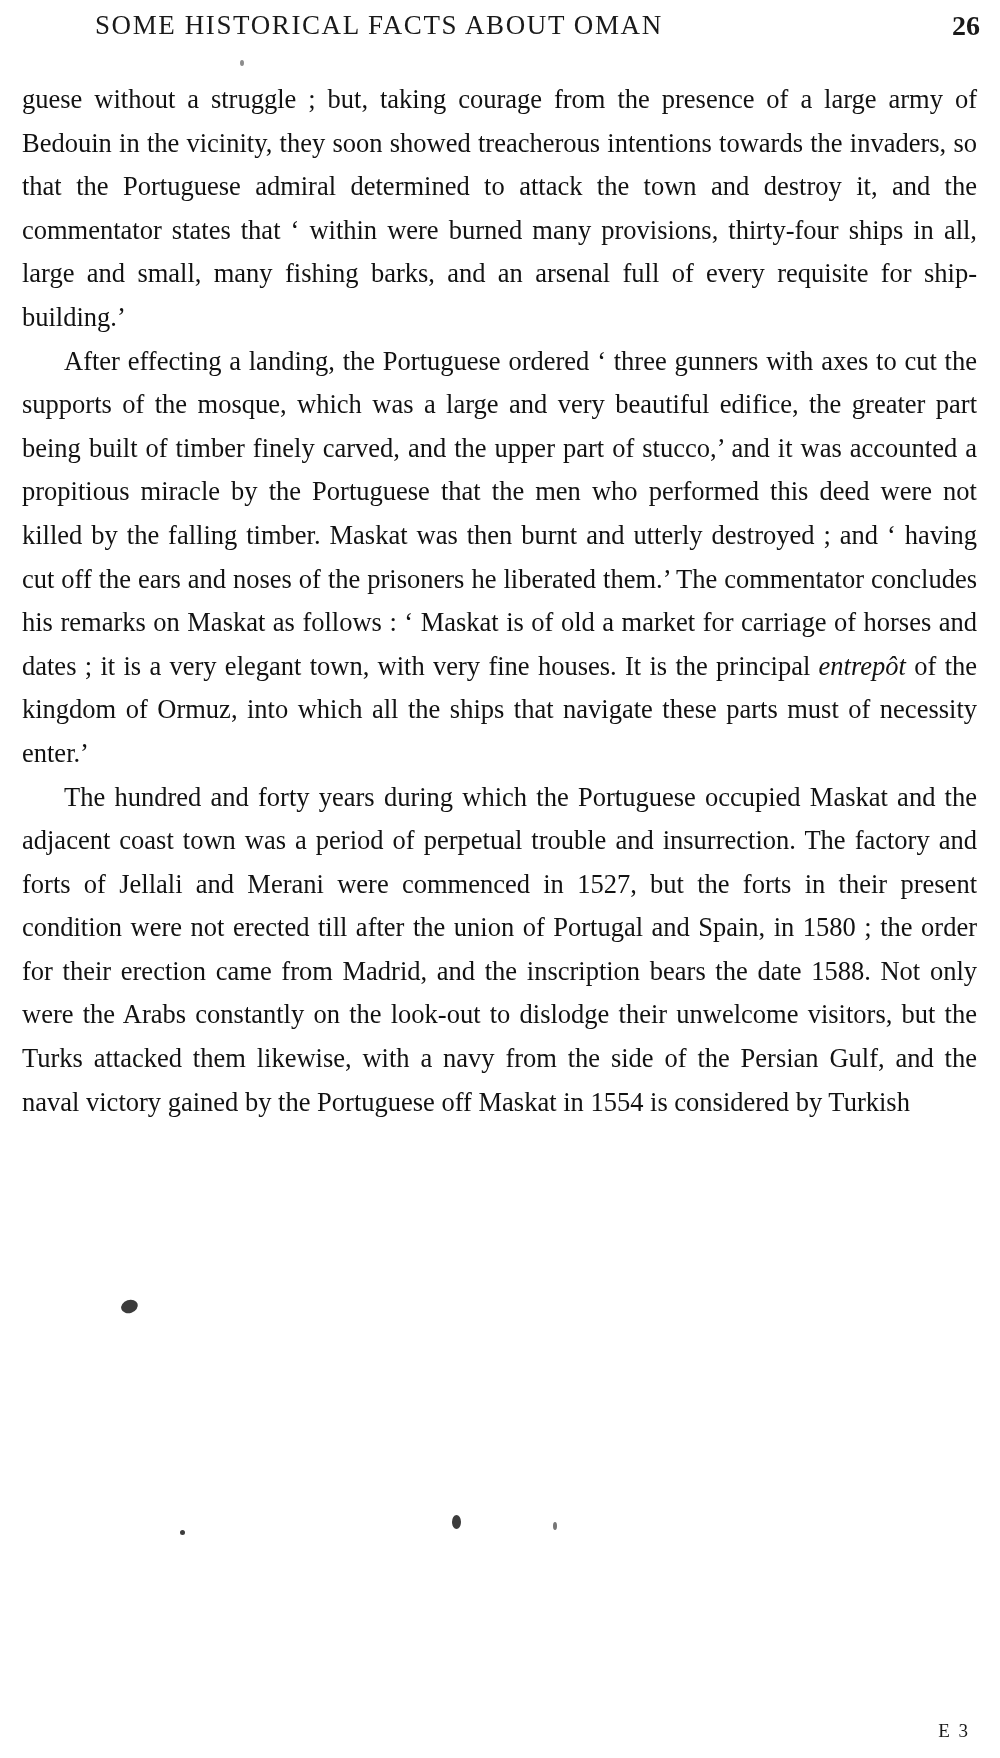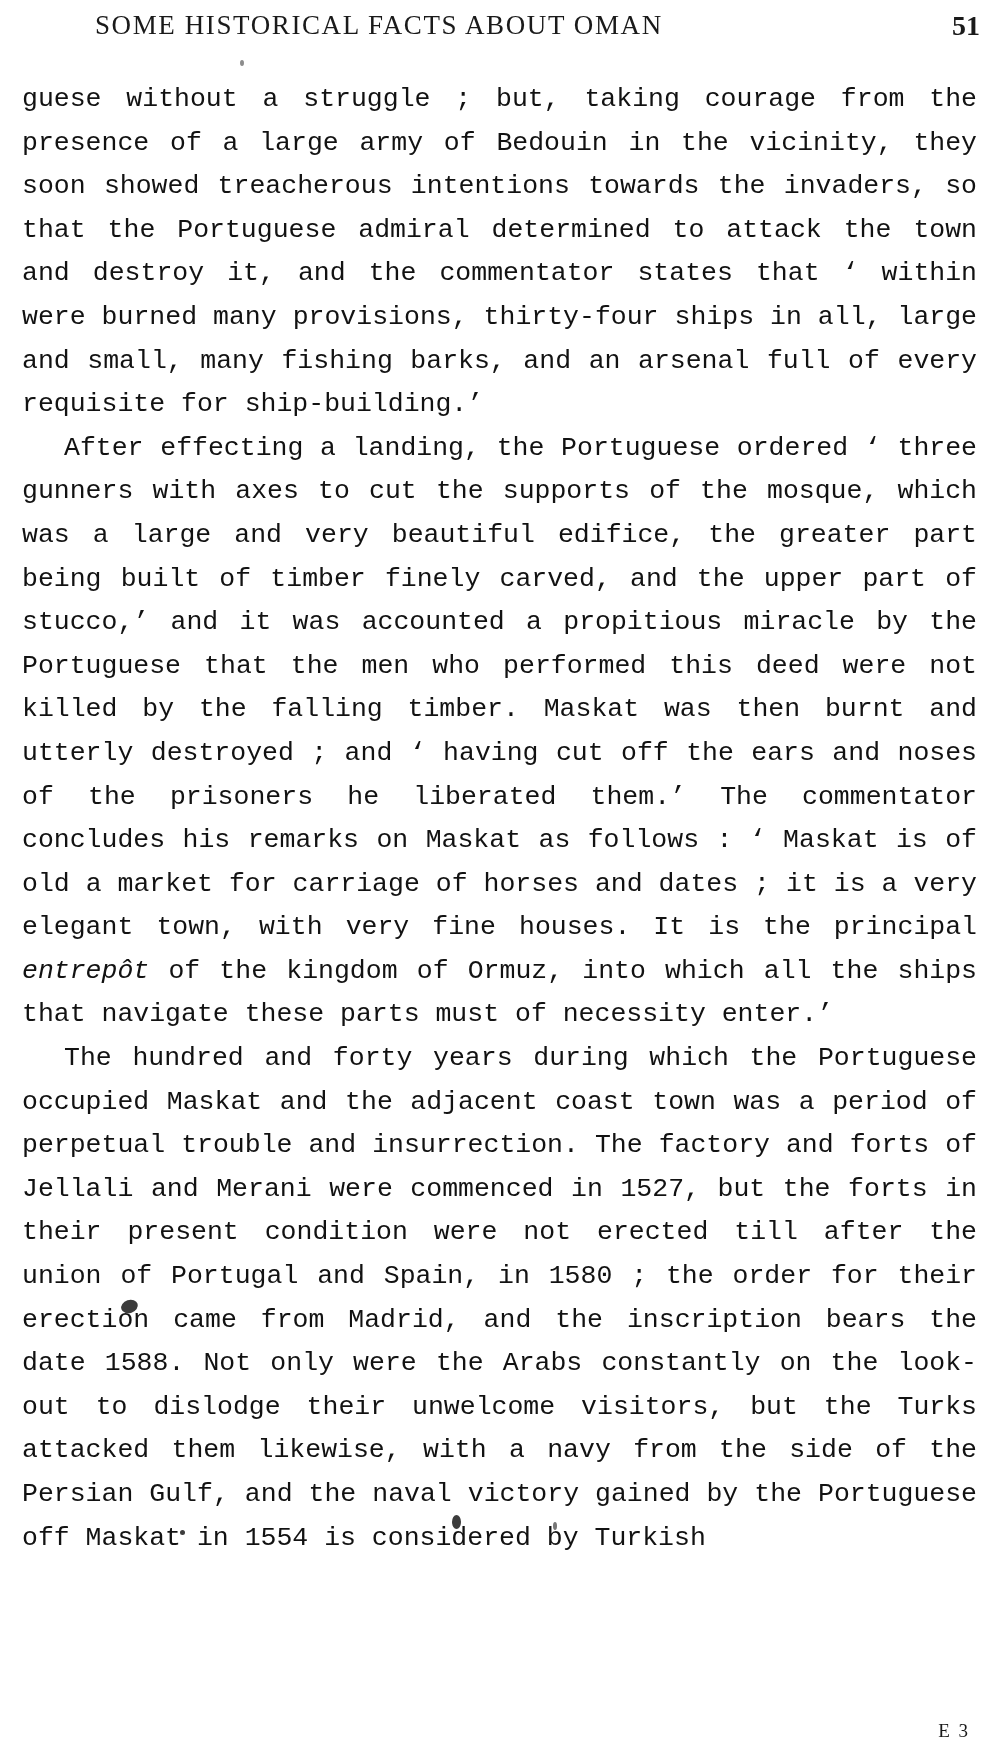--- a/index.html
+++ b/index.html
@@ -46,21 +46,20 @@
   }
   .body-text {
     position: absolute;
     left: 22px;
     top: 78px;
     width: 955px;
     font-size: 26.5px;
     line-height: 43.6px;
     text-align: justify;
     color: #121212;
-    font-family: Liberation Mono, monospace;
   }
   .body-text p {
     margin: 0;
   }
   .indent {
     text-indent: 42px;
   }
   .it {
     font-style: italic;
   }
@@ -85,21 +84,21 @@
   .dot2  { left: 553px; top: 1522px; width: 4px;  height: 8px; opacity:0.6; }
   .dot3  { left: 240px; top: 60px;   width: 4px;  height: 6px; opacity:0.5; }
 </style>
 </head>
 <body>
 
 <div class="page">
 
   <div class="header">
     <span class="running-title">SOME HISTORICAL FACTS ABOUT OMAN</span>
-    <span class="page-number">51</span>
+    <span class="page-number">26</span>
   </div>
 
   <div class="body-text">
 
     <p>
       <span>guese without a struggle ; but, taking courage from the presence of a large army of Bedouin in the vicinity, they soon showed treacherous intentions towards the invaders, so that the Portuguese admiral determined to attack the town and destroy it, and the commentator states that ‘ within were burned many provisions, thirty-four ships in all, large and small, many fishing barks, and an arsenal full of every requisite for ship-building.’</span>
     </p>
 
     <p class="indent">
       <span>After effecting a landing, the Portuguese ordered ‘ three gunners with axes to cut the supports of the mosque, which was a large and very beautiful edifice, the greater part being built of timber finely carved, and the upper part of stucco,’ and it was accounted a propitious miracle by the Portuguese that the men who performed this deed were not killed by the falling timber.   Maskat was then burnt and utterly destroyed ; and ‘ having cut off the ears and noses of the prisoners he liberated them.’   The commentator concludes his remarks on Maskat as follows :   ‘ Maskat is of old a market for carriage of horses and dates ; it is a very elegant town, with very fine houses.   It is the principal </span><span class="it">entrepôt</span><span> of the kingdom of Ormuz, into which all the ships that navigate these parts must of necessity enter.’</span>

